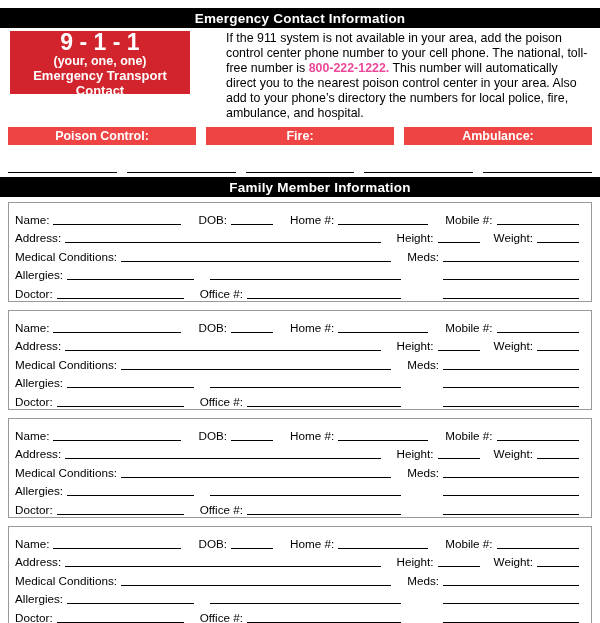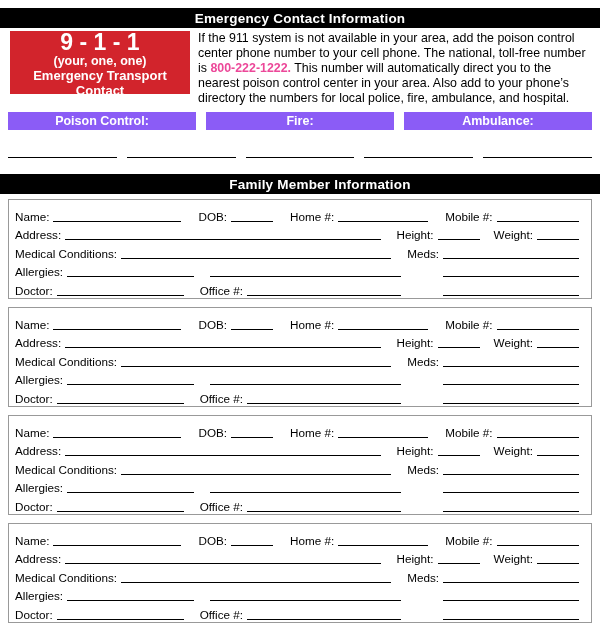--- a/index.html
+++ b/index.html
@@ -6,39 +6,39 @@
   html,body { width:600px; height:623px; overflow:hidden; background:#fff;
               font-family:"Liberation Sans", sans-serif; color:#000; }
   .page { width:600px; height:623px; padding-top:8px; overflow:hidden; }
 
   
   .bar { width:600px; height:20px; background:#000; color:#fff;
          display:flex; align-items:center; justify-content:center;
          font-size:13.5px; font-weight:bold; letter-spacing:.2px; }
 
   
-  .intro { display:flex; margin:3px 10px 0 10px; }
+  .intro { display:flex; margin:3px 10px 0 10px;gap:28px; }
   .badge { width:180px; height:63px; background:#d2242c; color:#fff; flex:0 0 auto;
            display:flex; flex-direction:column; align-items:center; justify-content:center;
            text-align:center; padding-top:2px; }
   .badge-number { font-size:23px; font-weight:bold; line-height:24px; }
   .badge-words { font-size:12.5px; font-weight:bold; line-height:14px; }
   .badge-subtitle { font-size:13px; font-weight:bold; line-height:15px; }
   .intro-text { margin-left:8px; font-size:12.4px; line-height:15px; width:395px; }
   .phone { color:#ec4899; font-weight:bold; }
 
   
   .contacts-row { display:flex; gap:10px; margin:6px 8px 0 8px; }
-  .contact-box { flex:1; height:18px; background:#8b5cf6; color:#fff;
+  .contact-box { flex:1; height:18px; background:#ef4444; color:#fff;
                  display:flex; align-items:center; justify-content:center;
                  font-size:12.5px; font-weight:bold; }
   .contact-lines { display:flex; gap:10px; margin:26px 8px 0 8px; }
   .contact-line { flex:1; height:2px; border-bottom:1.6px solid #000; }
 
-  .family-bar { margin-top:16px;padding-left:40px; }
+  .family-bar { margin-top:4px;padding-left:40px; }
 
   
   .members { margin-top:5px;border-radius:22px; }
   .member { margin:0 8px 8px 8px; height:100px; border:1px solid #999;
             padding:6px 12px 0 6px; background:#fff; }
   .row { display:flex; align-items:flex-end; height:18.5px; }
   .lbl { font-size:11.7px; line-height:16px; white-space:nowrap; margin-right:4px; flex:0 0 auto; }
   .line { border-bottom:1.4px solid #000; height:3px; margin-bottom:3px; flex:0 0 auto; }
   .flex { flex:1 1 auto; }
   .w-name { width:128px; } .w-dob { width:42px; } .w-home { width:90px; }

